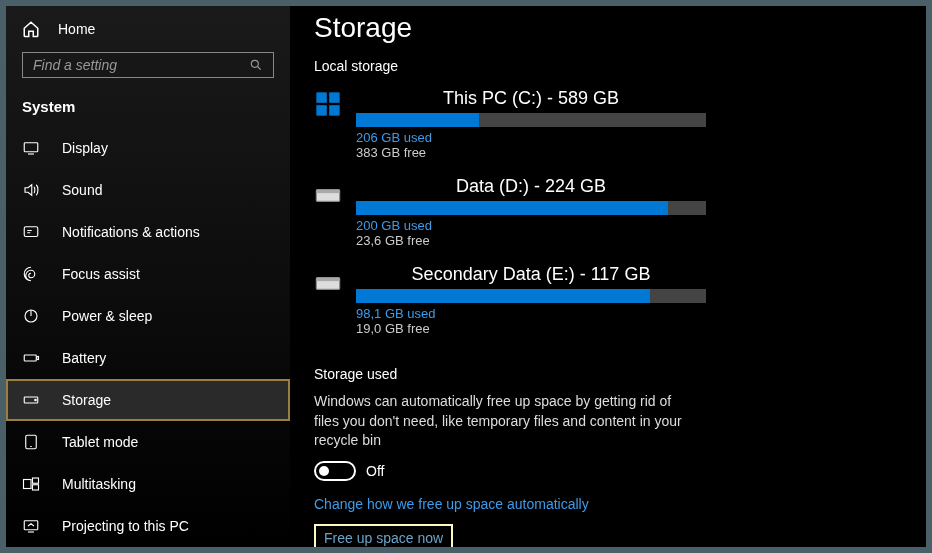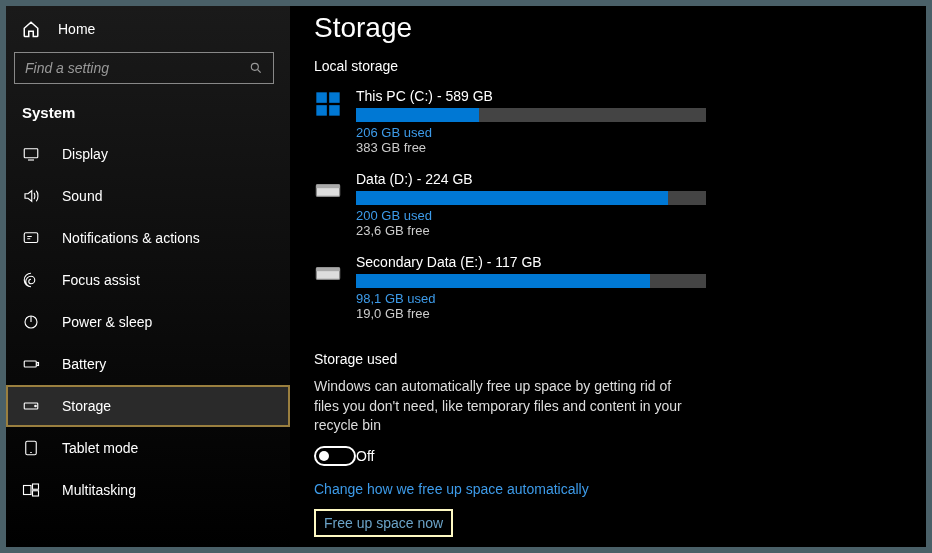--- a/index.html
+++ b/index.html
@@ -27,21 +27,21 @@
     }
     .home-row {
       display: flex;
       align-items: center;
       padding: 8px 16px;
       gap: 18px;
       font-size: 14px;
     }
     .home-row svg { width: 18px; height: 18px; }
     .search-box {
-      margin: 6px 16px 10px 8px;
+      margin: 6px 16px 10px 16px;
       border: 1px solid #888;
       height: 32px;
       display: flex;
       align-items: center;
       padding: 0 10px;
       justify-content: space-between;
       gap: 12px;
     }
     .search-box input {
       background: transparent;
@@ -99,21 +99,21 @@
       gap: 14px;
       margin-bottom: 16px;
     }
     .drive-icon {
       width: 28px;
       height: 28px;
       margin-top: 2px;
       flex-shrink: 0;
     }
     .drive-body { flex: 1; max-width: 350px; }
-    .drive-name { font-size: 14px; margin-bottom: 4px; }
+    .drive-name { font-size: 18px; margin-bottom: 4px; text-align: center; }
     .bar {
       width: 350px;
       height: 14px;
       background: #444;
       position: relative;
     }
     .bar-fill {
       height: 100%;
       background: #0078d4;
     }
@@ -130,20 +130,21 @@
     .sense-desc {
       font-size: 14px;
       color: #ddd;
       max-width: 380px;
       line-height: 1.4;
       margin-bottom: 10px;
     }
     .toggle-row {
       display: flex;
       align-items: center;
+      gap: 10px;
       margin-bottom: 14px;
     }
     .toggle {
       width: 42px;
       height: 20px;
       border: 2px solid #fff;
       border-radius: 10px;
       position: relative;
       cursor: pointer;
     }
@@ -252,20 +253,28 @@
         <span>Tablet mode</span>
       </div>
       <div class="nav-item">
         <svg viewBox="0 0 24 24" fill="none" stroke="#fff" stroke-width="1.5">
             <rect x="2" y="6" width="10" height="12"></rect>
             <rect x="14" y="4" width="8" height="7"></rect>
             <rect x="14" y="13" width="8" height="7"></rect>
           </svg>
         <span>Multitasking</span>
       </div>
+      <div class="nav-item">
+        <svg viewBox="0 0 24 24" fill="none" stroke="#fff" stroke-width="1.5">
+            <rect x="3" y="5" width="18" height="12" rx="1"></rect>
+            <path d="M8 12l4-3 4 3"></path>
+            <line x1="8" y1="20" x2="16" y2="20"></line>
+          </svg>
+        <span>Projecting to this PC</span>
+      </div>
     </div>
   </div>
 
   <div class="main">
     <div class="page-title">Storage</div>
     <div class="section-title">Local storage</div>
 
     <div class="drive-row">
       <svg class="drive-icon" viewBox="0 0 24 24">
           <rect x="2" y="2" width="9" height="9" fill="#0078d4"></rect>

